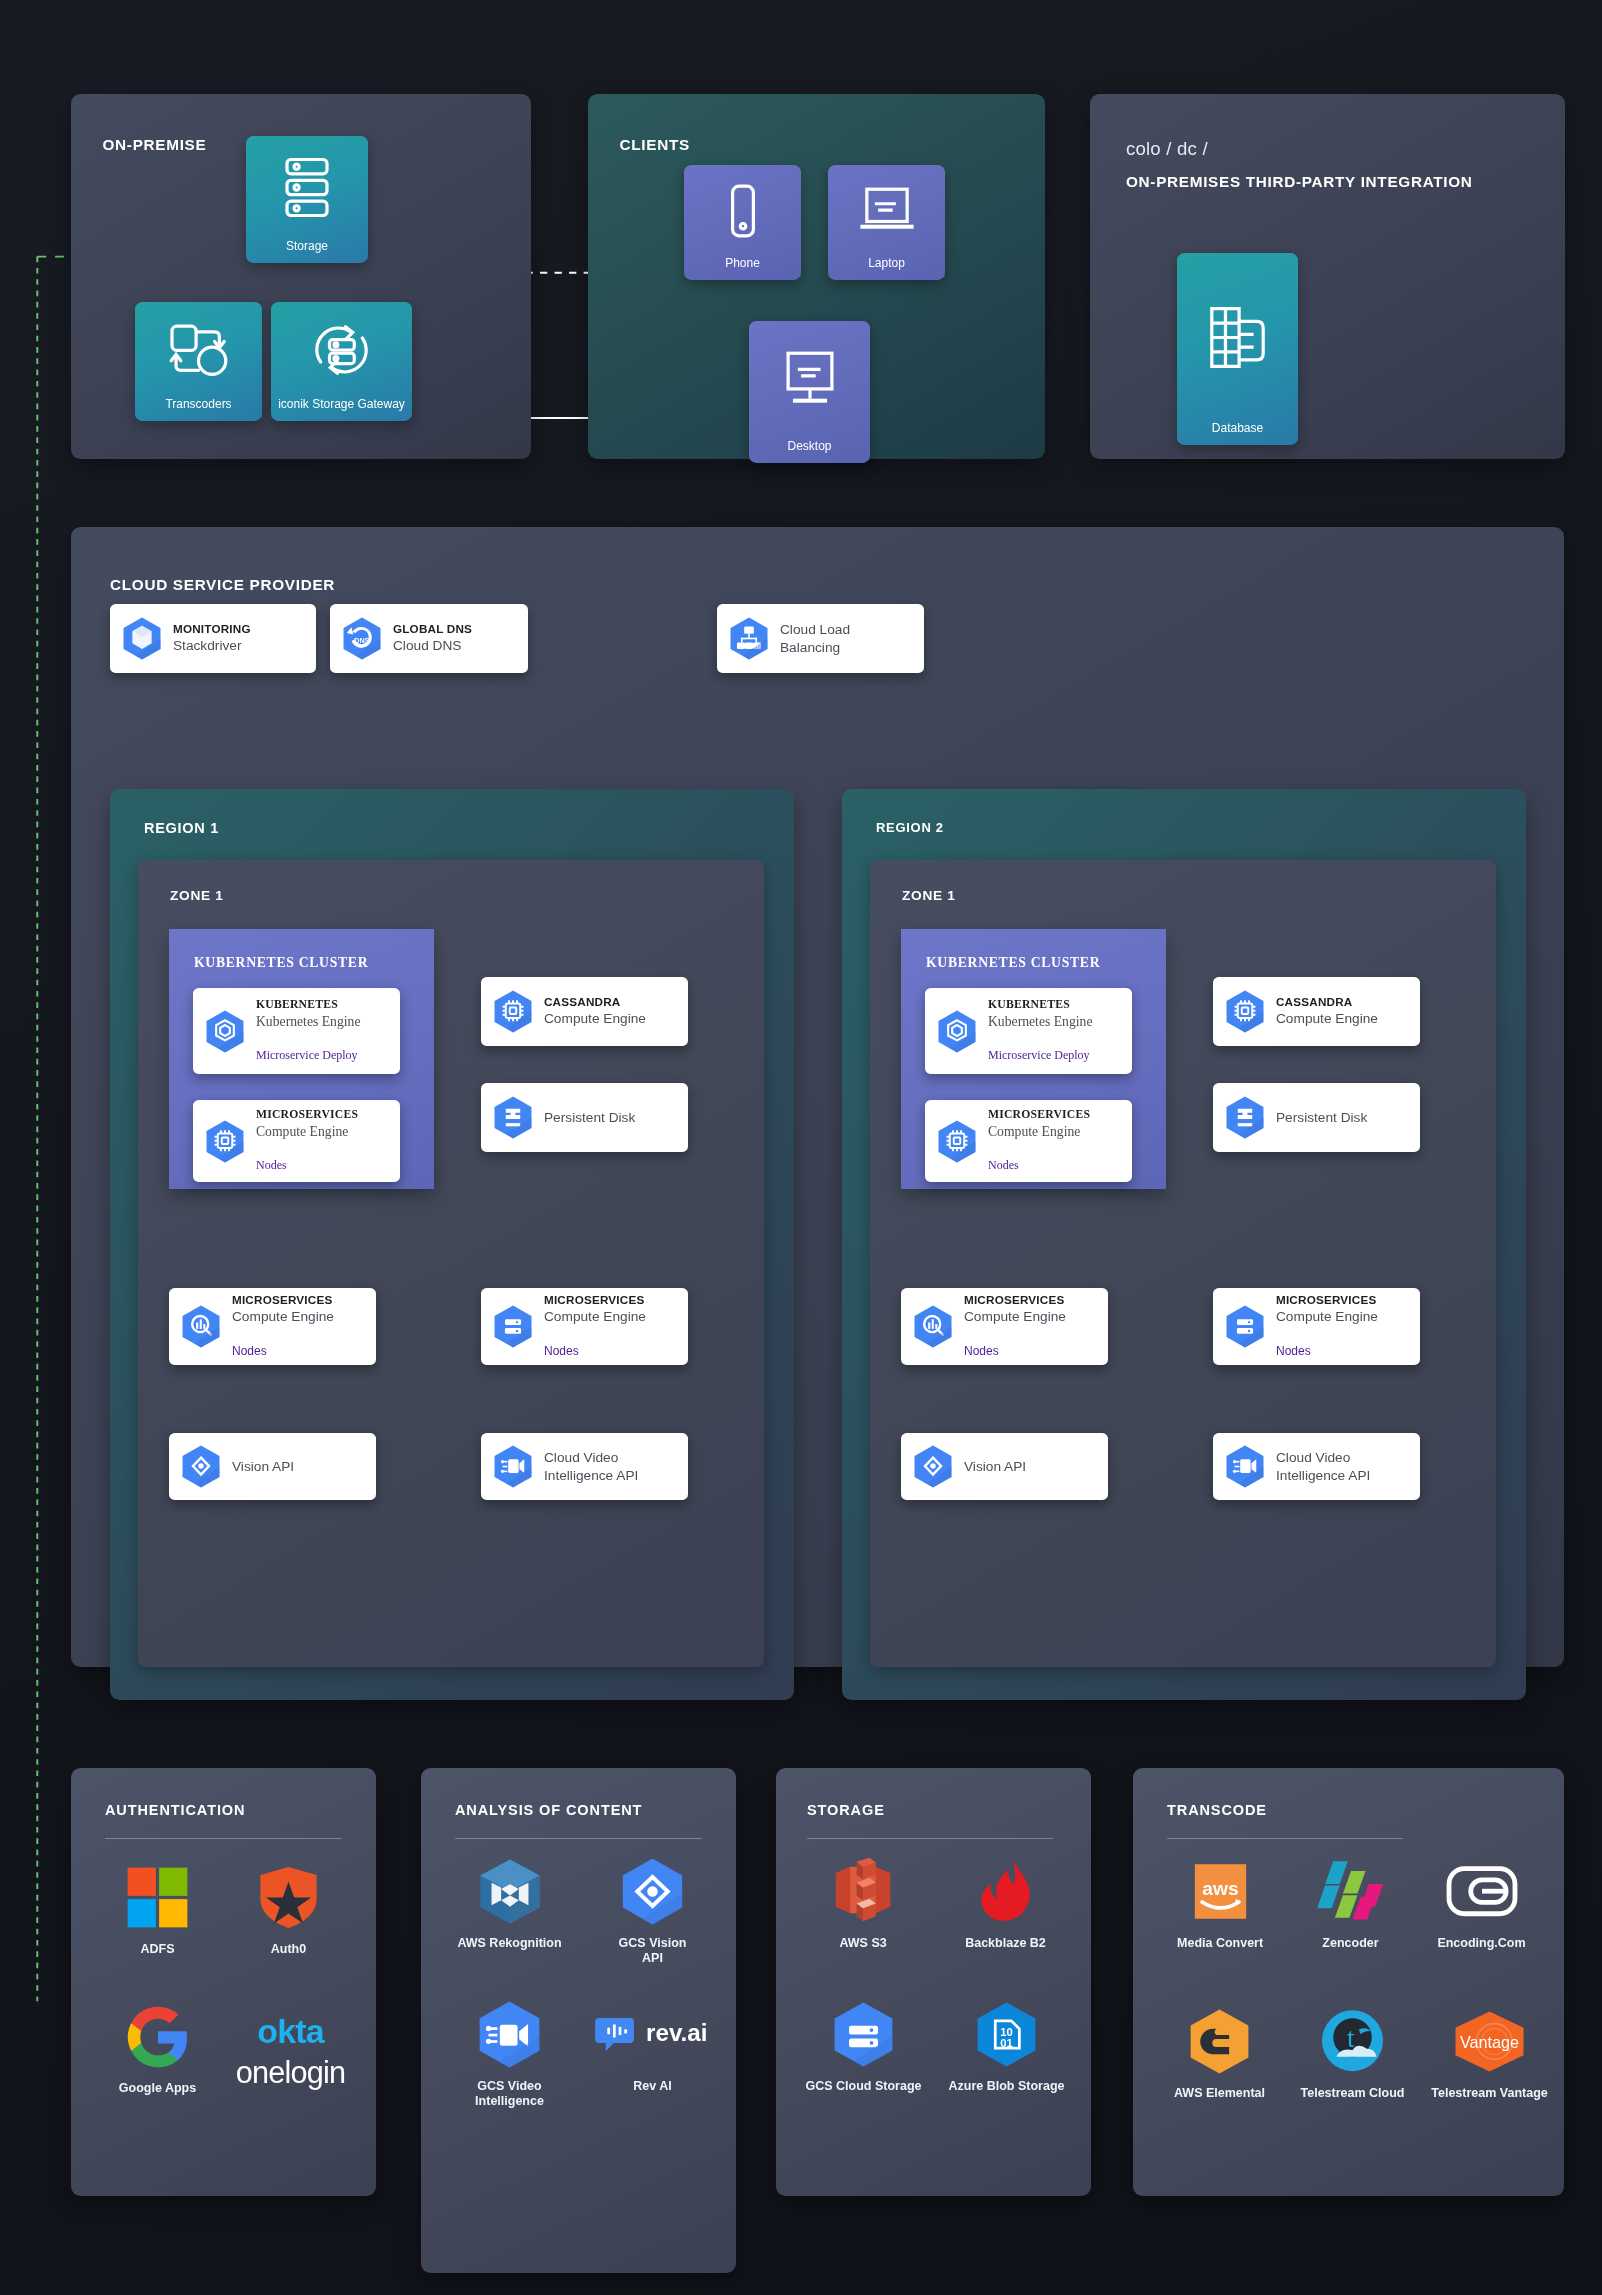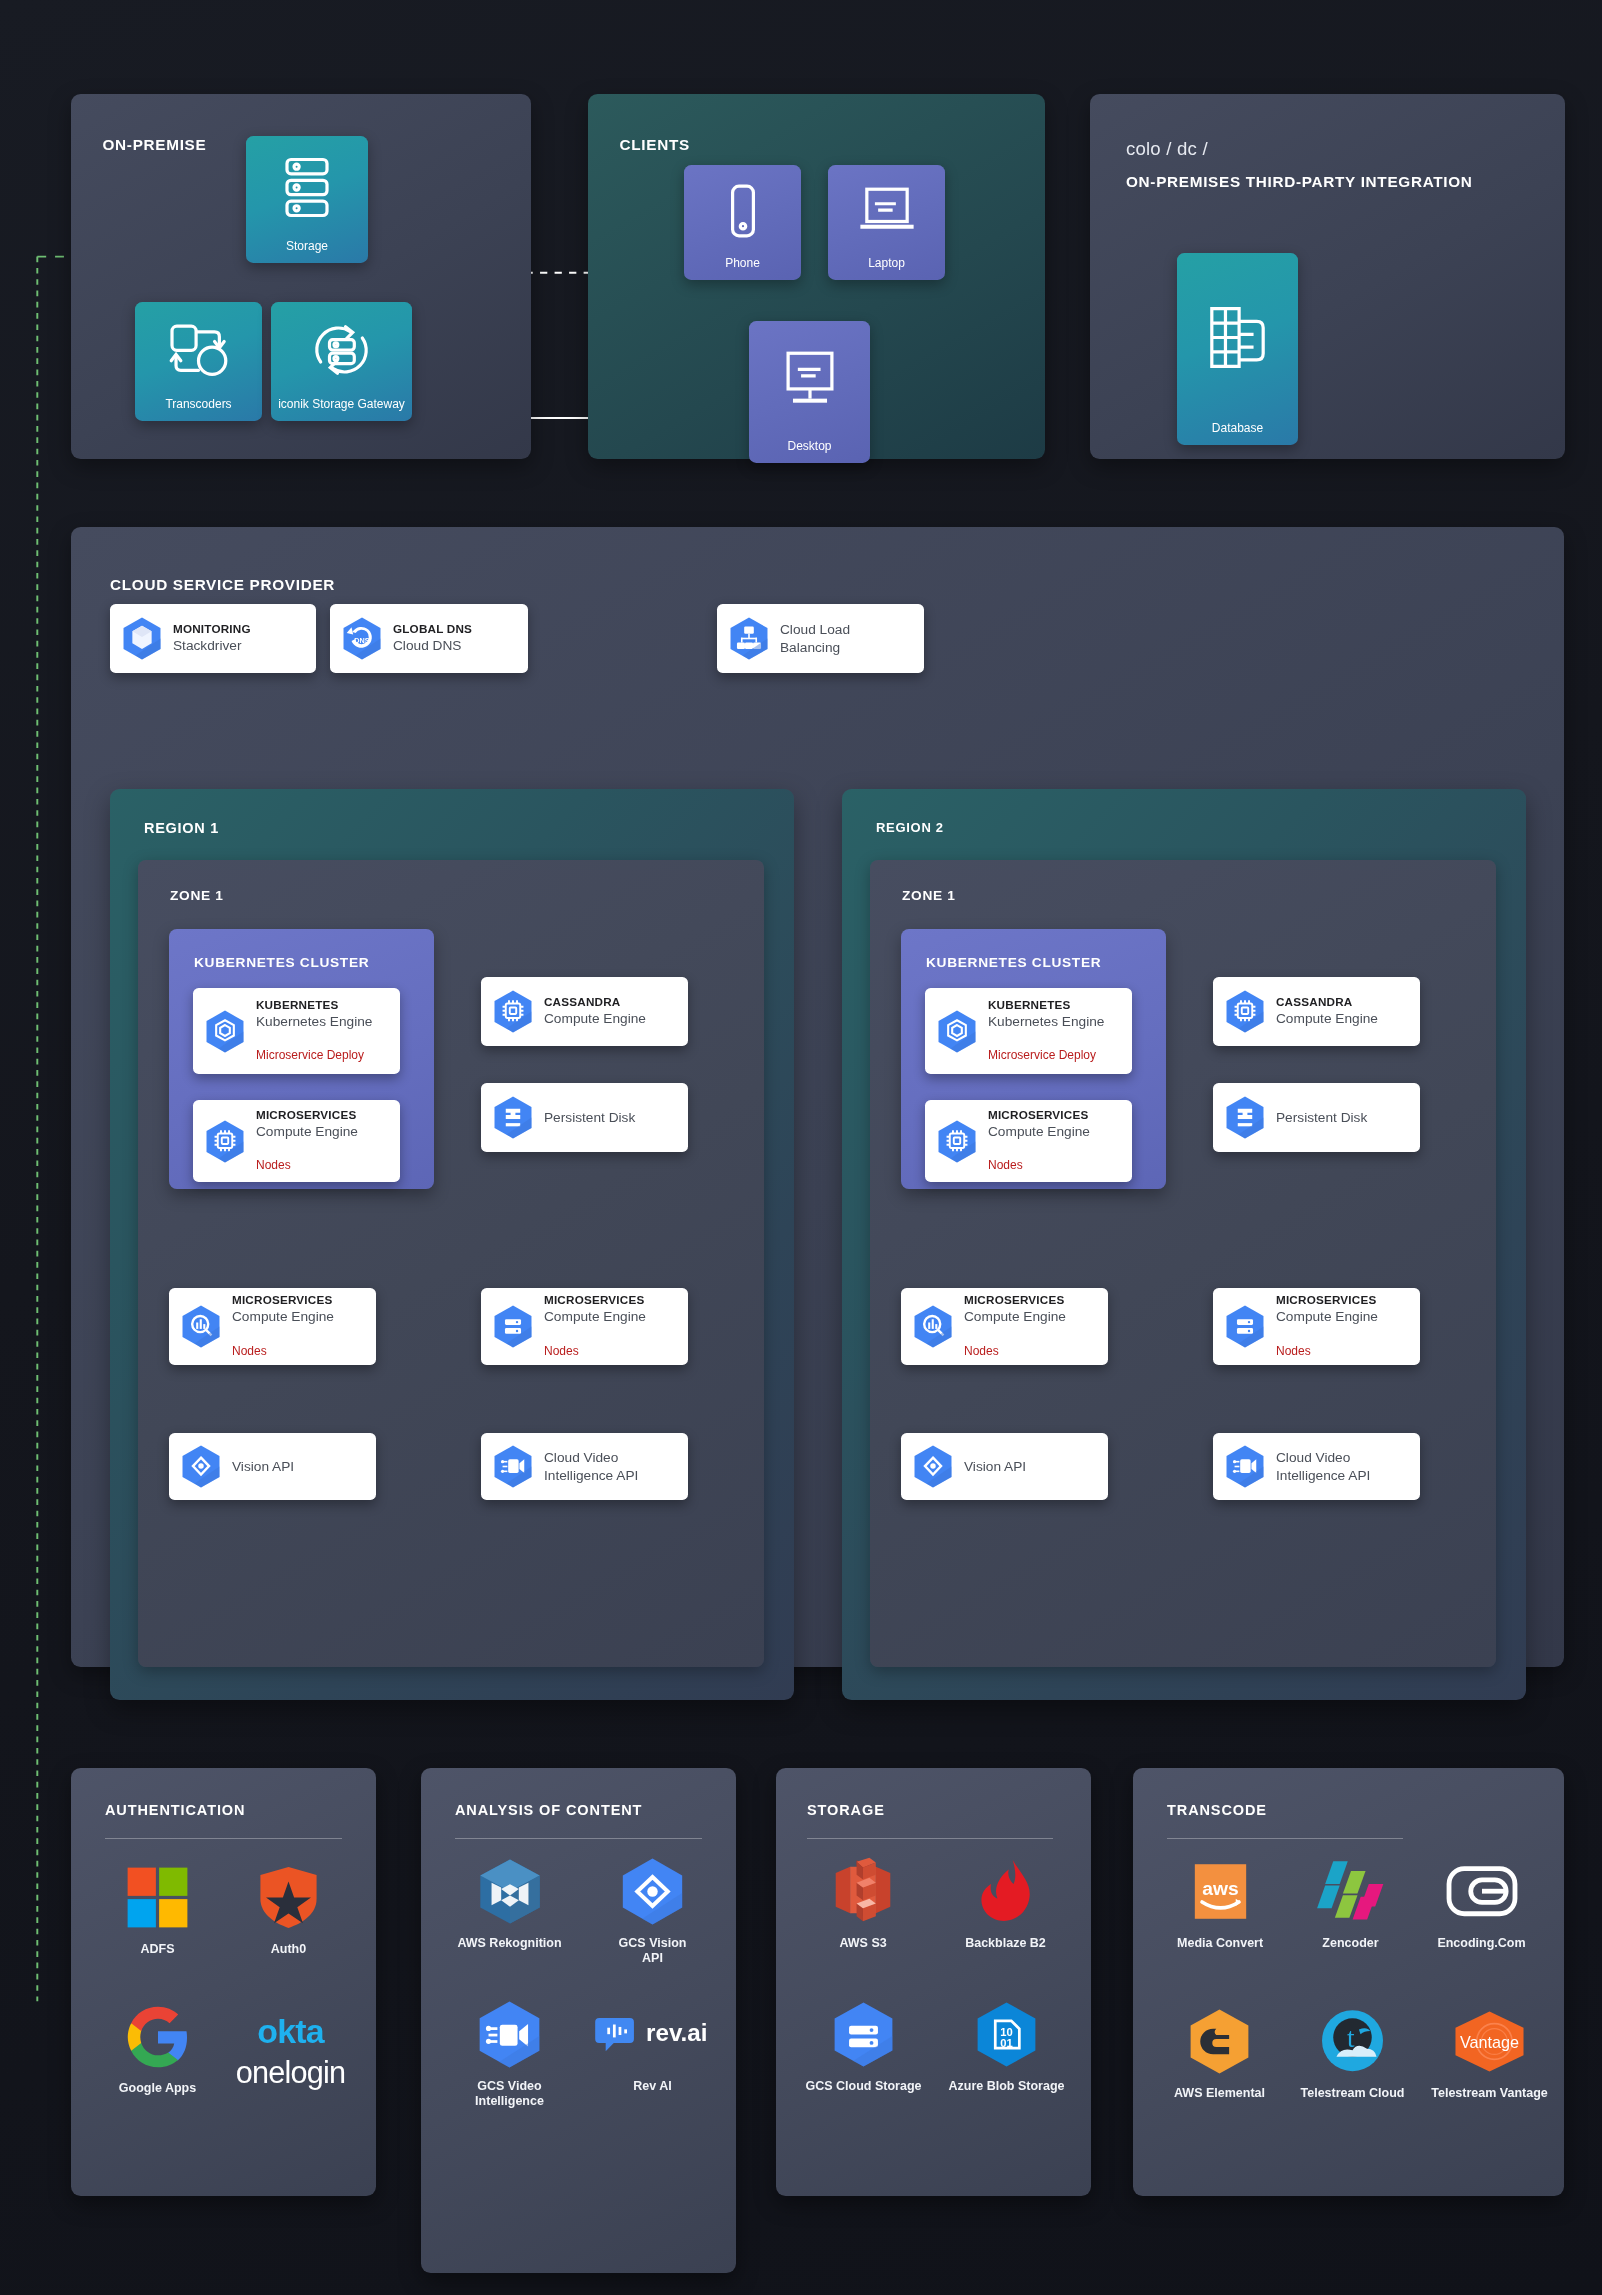--- a/index.html
+++ b/index.html
@@ -67,38 +67,39 @@
     box-shadow: 0 4.8px 11.3px rgba(0,0,0,.32);
     padding: 0 11.3px;
   }
   .gcard .hexwrap { flex: 0 0 auto; margin-right: 9.7px; }
   .gcard .txt { display: flex; flex-direction: column; justify-content: center; }
   .gcard .t-strong {
     color: #1f1f22; font-weight: bold; font-size: 11.7px; letter-spacing: 0.2px;
     line-height: 1.25;
   }
   .gcard .t-mid { color: #4a4f58; font-size: 13.7px; line-height: 1.3; }
-  .gcard .t-small { color: #b91c1c; font-size: 12px; line-height: 1.3; margin-top: 18px; }
+  .gcard .t-small { color: #4c1d95; font-size: 12px; line-height: 1.3; margin-top: 18px; }
   .gcard .t-plain { color: #4a4f58; font-size: 13.7px; line-height: 1.28; }
 
   
   .region {
     border-radius: 9.7px;
     background: linear-gradient(135deg, #2a6166 0%, #2a555f 30%, #2e4457 70%, #313c52 100%);
     box-shadow: 0 9.7px 24px rgba(0,0,0,.35);
   }
   .zone {
     border-radius: 8px;
     background: linear-gradient(150deg, #474d60 0%, #414757 50%, #3b4152 100%);
     box-shadow: 0 4.8px 14.5px rgba(0,0,0,.28);
   }
   .cluster {
-    border-radius: 8px;
+    border-radius: 0;
     background: linear-gradient(160deg, #6d76c8 0%, #656ebf 55%, #5d66b6 100%);
     box-shadow: 0 6.5px 16px rgba(0,0,0,.30);
+    font-family: Liberation Serif, serif;
   }
   .small-cap {
     color: #fff; font-weight: bold; letter-spacing: 0.7px;
   }
 
   
   .bcard {
     border-radius: 9.7px;
     background: linear-gradient(155deg, #4e5468 0%, #454b5d 50%, #3b4152 100%);
     box-shadow: 0 8px 21px rgba(0,0,0,.40);

